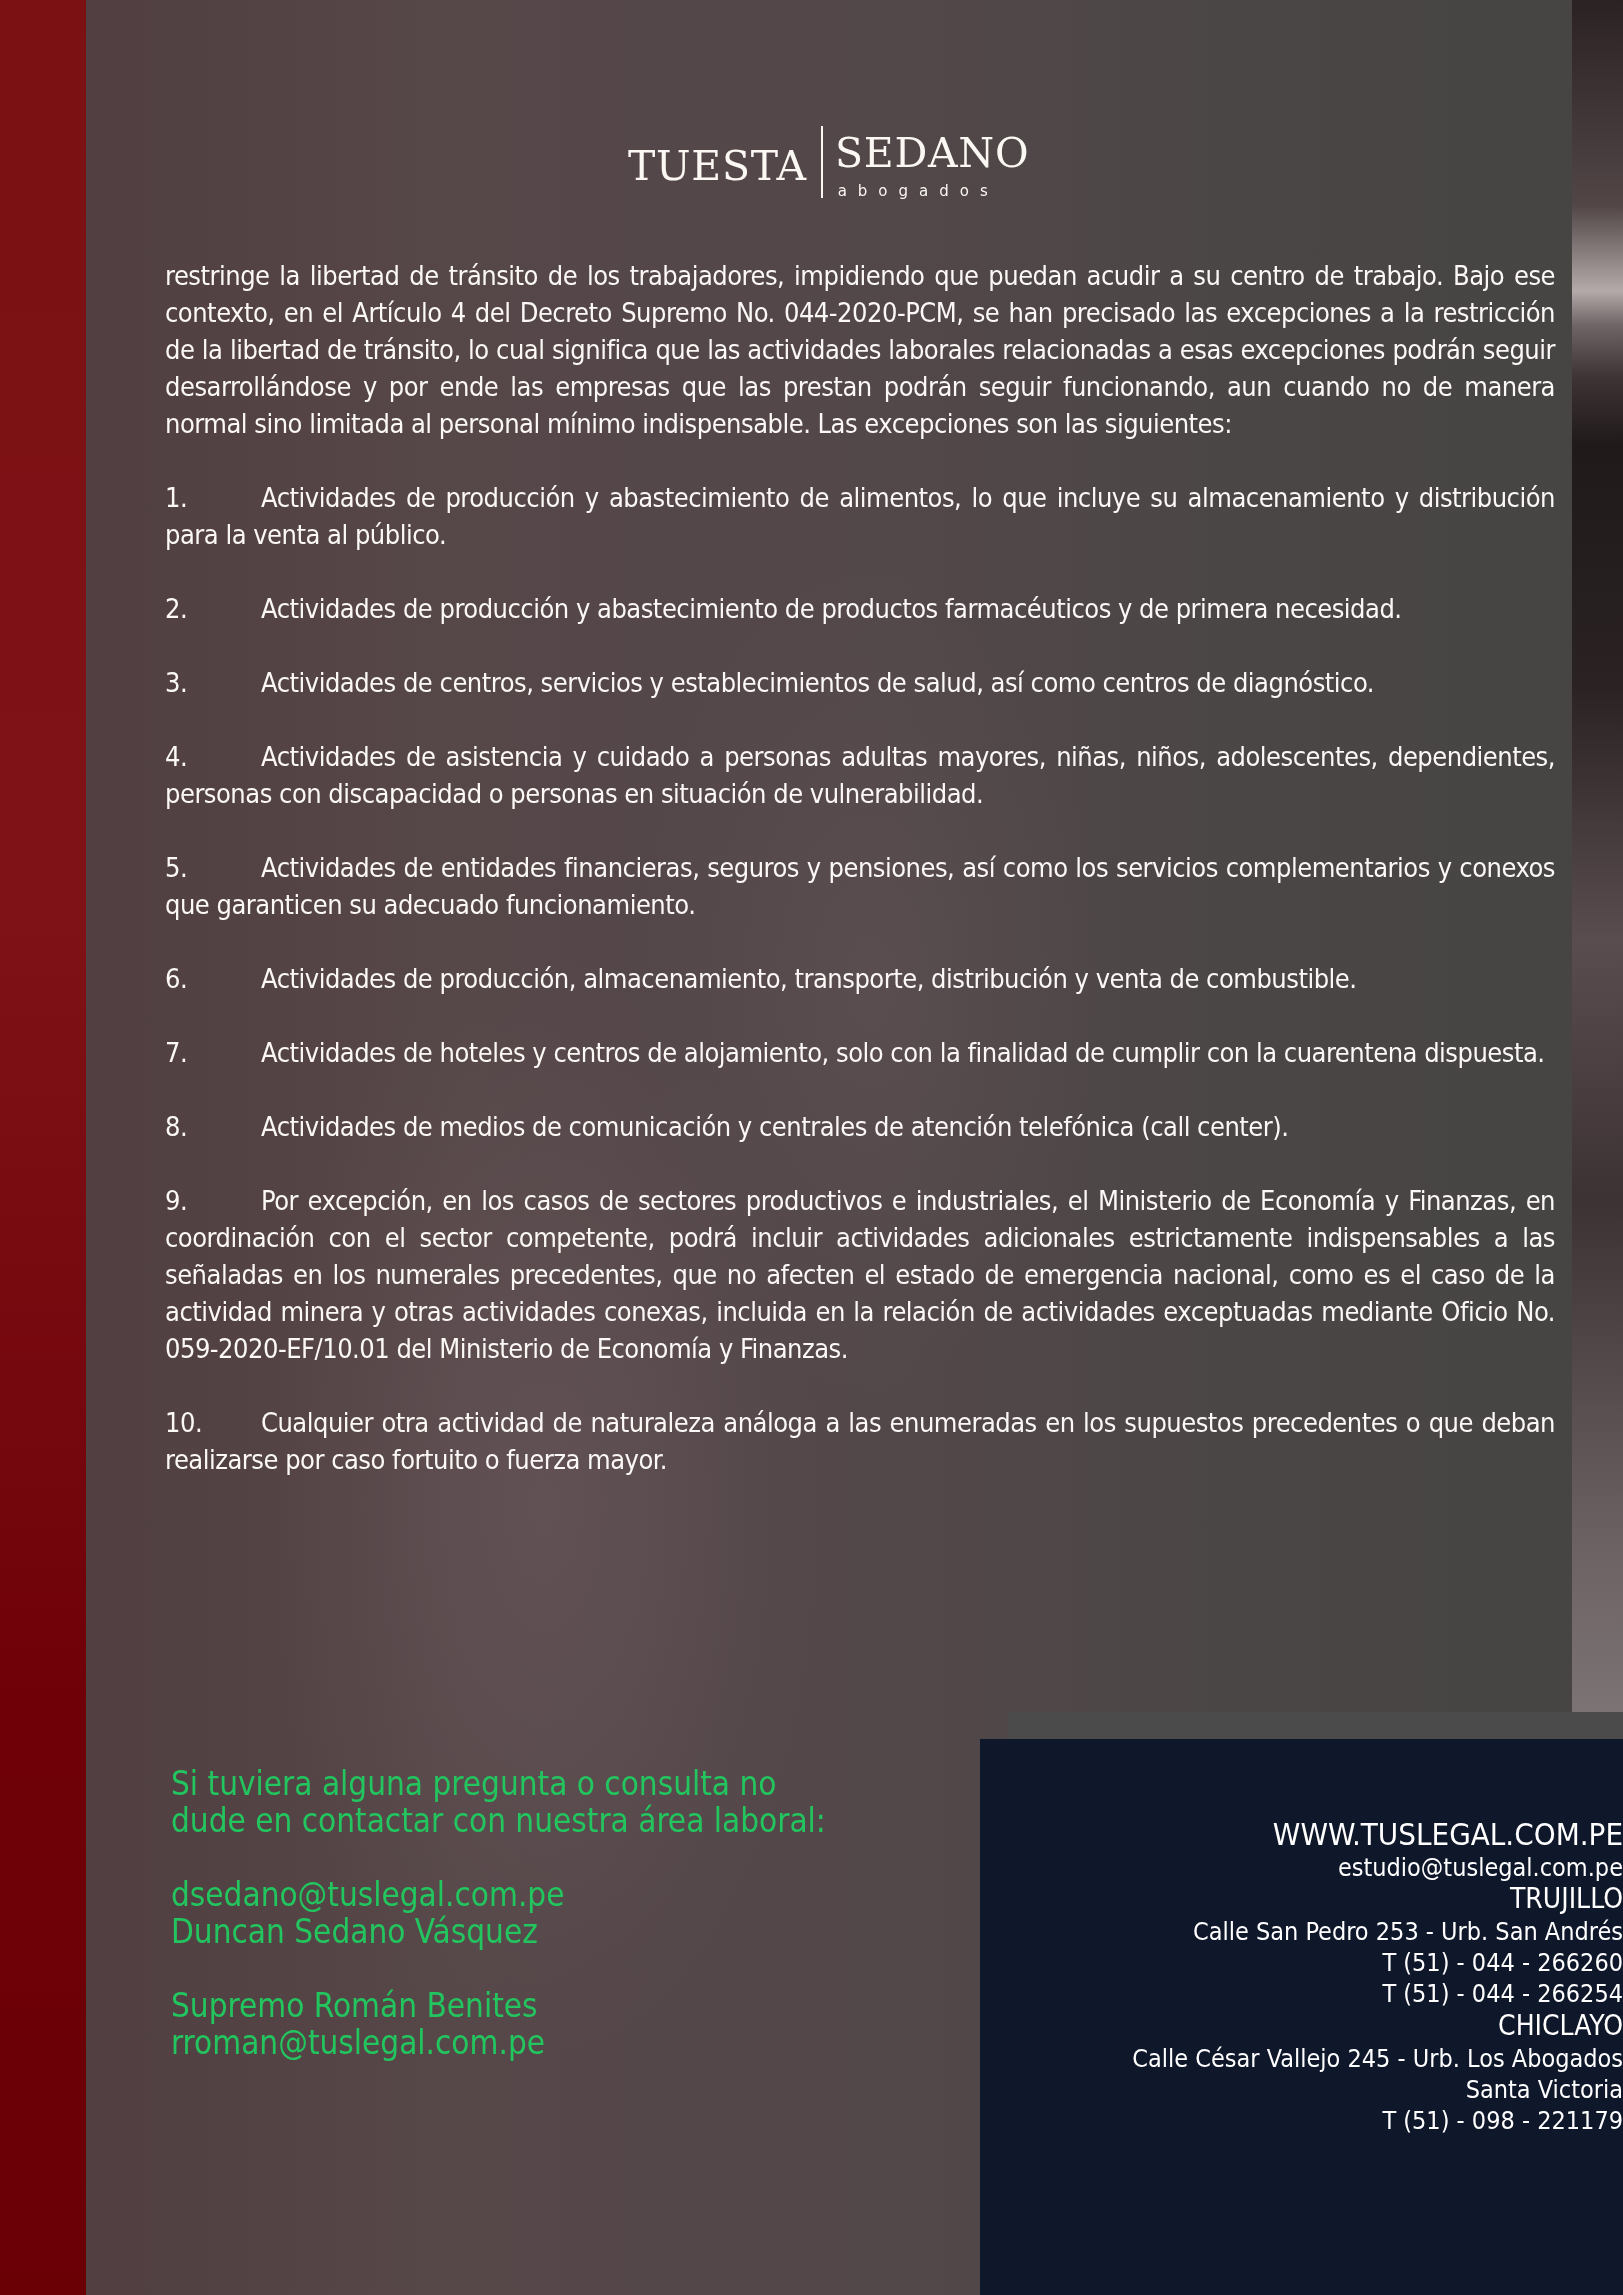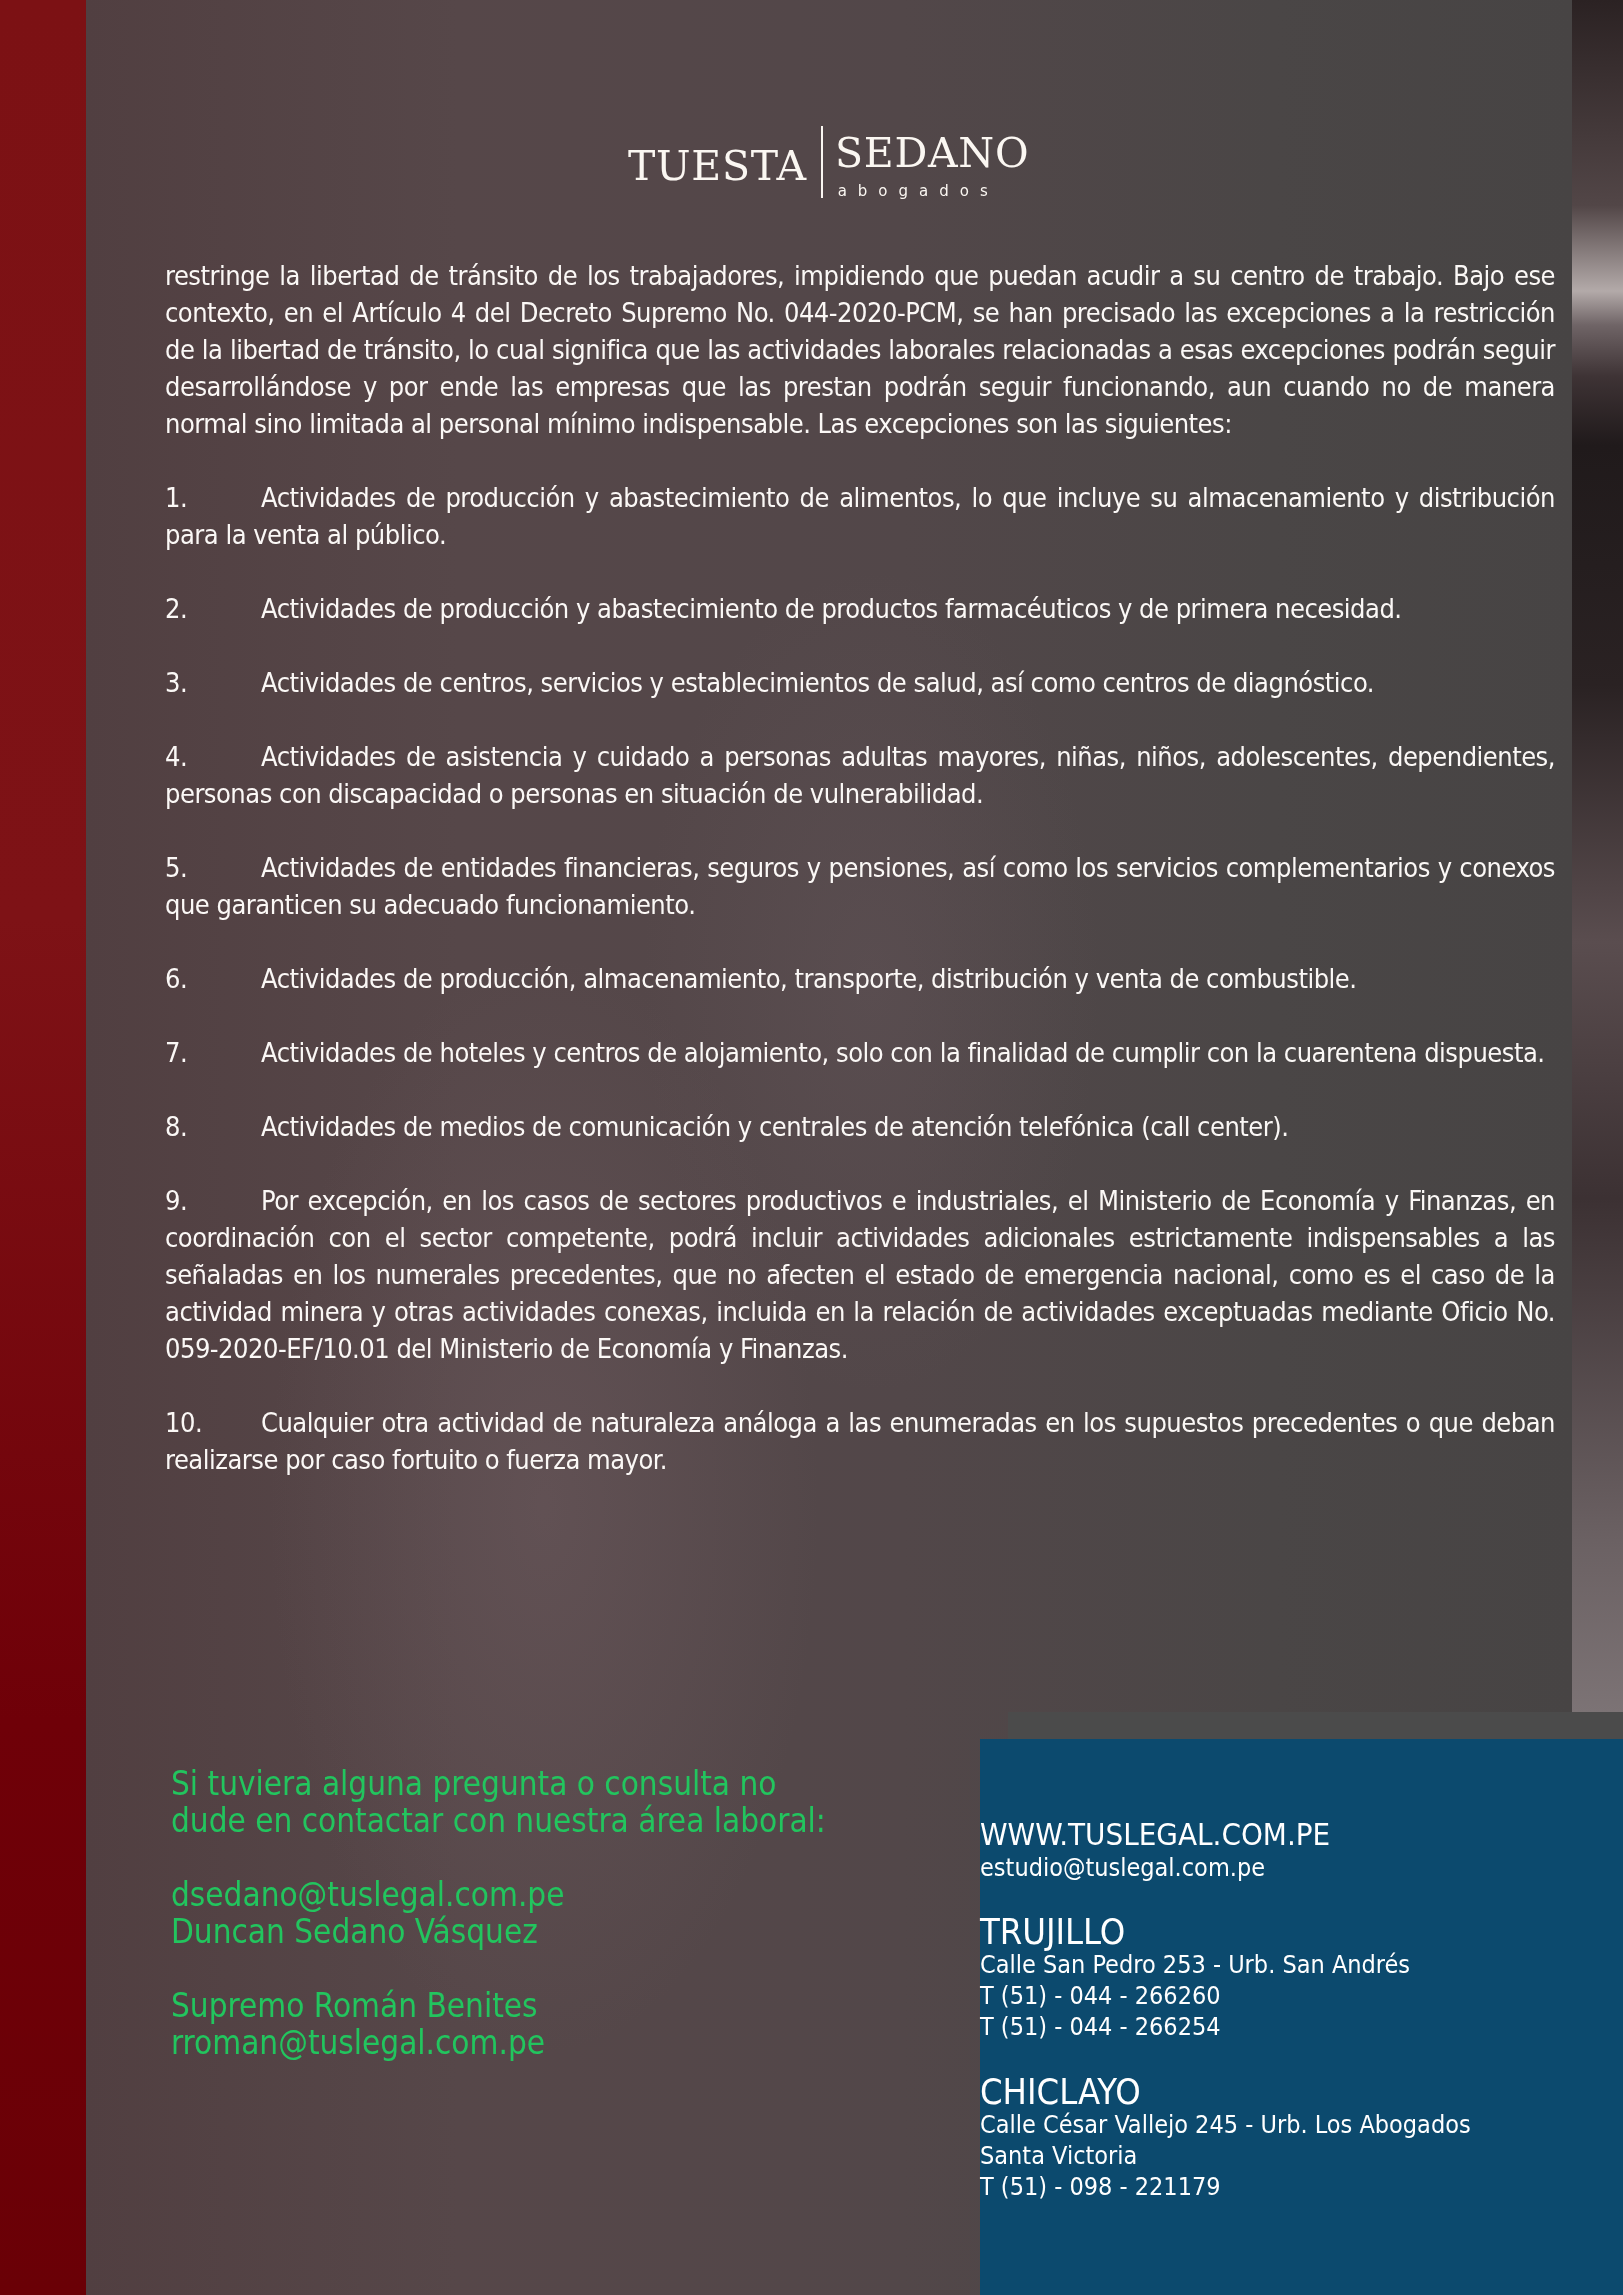--- a/index.html
+++ b/index.html
@@ -22,22 +22,22 @@
   .photo-strip {
     position: absolute; left: 1572px; top: 0; width: 52px; height: 1712px;
     background: linear-gradient(180deg, #2b2223 0%, #524647 12%, #b3aaa9 17%, #6f6466 19%, #3e3335 22%, #201a1b 26%, #2a2223 40%, #5a4d4f 55%, #3c3133 70%, #6b6163 90%, #7c7375 100%);
   }
   .grey-strip {
     position: absolute; left: 1008px; top: 1712px; width: 616px; height: 27.5px;
     background: #4b4b4b;
   }
   .contact-box {
     position: absolute; left: 980px; top: 1739px; width: 643px; height: 556px;
-    background: #0c4a6e;
-    color: #ffffff; text-align: left;
+    background: #0f172a;
+    color: #ffffff; text-align: right;
     font-family: "DejaVu Sans Condensed", "DejaVu Sans", sans-serif;
   }
   .logo {
     position: absolute; left: 628px; top: 124px; height: 75px;
     display: flex; align-items: center; color: #fbf7f2;
   }
   .logo .word {
     font-family: "DejaVu Serif", "Liberation Serif", serif;
     font-size: 41px; letter-spacing: 0.7px; line-height: 1; margin-top: 9.2px;
   }
@@ -60,21 +60,21 @@
   .list li { margin: 0 0 37px 0; text-align: justify; text-align-last: left; }
   .list .num { display: inline-block; width: 96px; }
   .help {
     position: absolute; left: 171px; top: 1765px; width: 785px;
     color: #22c55e; font-size: 33px; line-height: 37px;
     font-family: "DejaVu Sans Condensed", "DejaVu Sans", sans-serif;
   }
   .help .block { margin-bottom: 37px; }
   .contact-box .web { font-size: 31px; margin-top: 77px; line-height: 37px; }
   .contact-box .email { font-size: 25px; line-height: 29px; }
-  .contact-box .city { font-size: 36px; margin-top: 33px; line-height: 34px; }
+  .contact-box .city { font-size: 28px; line-height: 34px; }
   .contact-box .line { font-size: 25px; line-height: 31px; }
 </style>
 </head>
 <body>
 
 <div class="left-band"></div>
 <div class="main-panel"></div>
 <div class="photo-strip"></div>
 <div class="grey-strip"></div>
 

